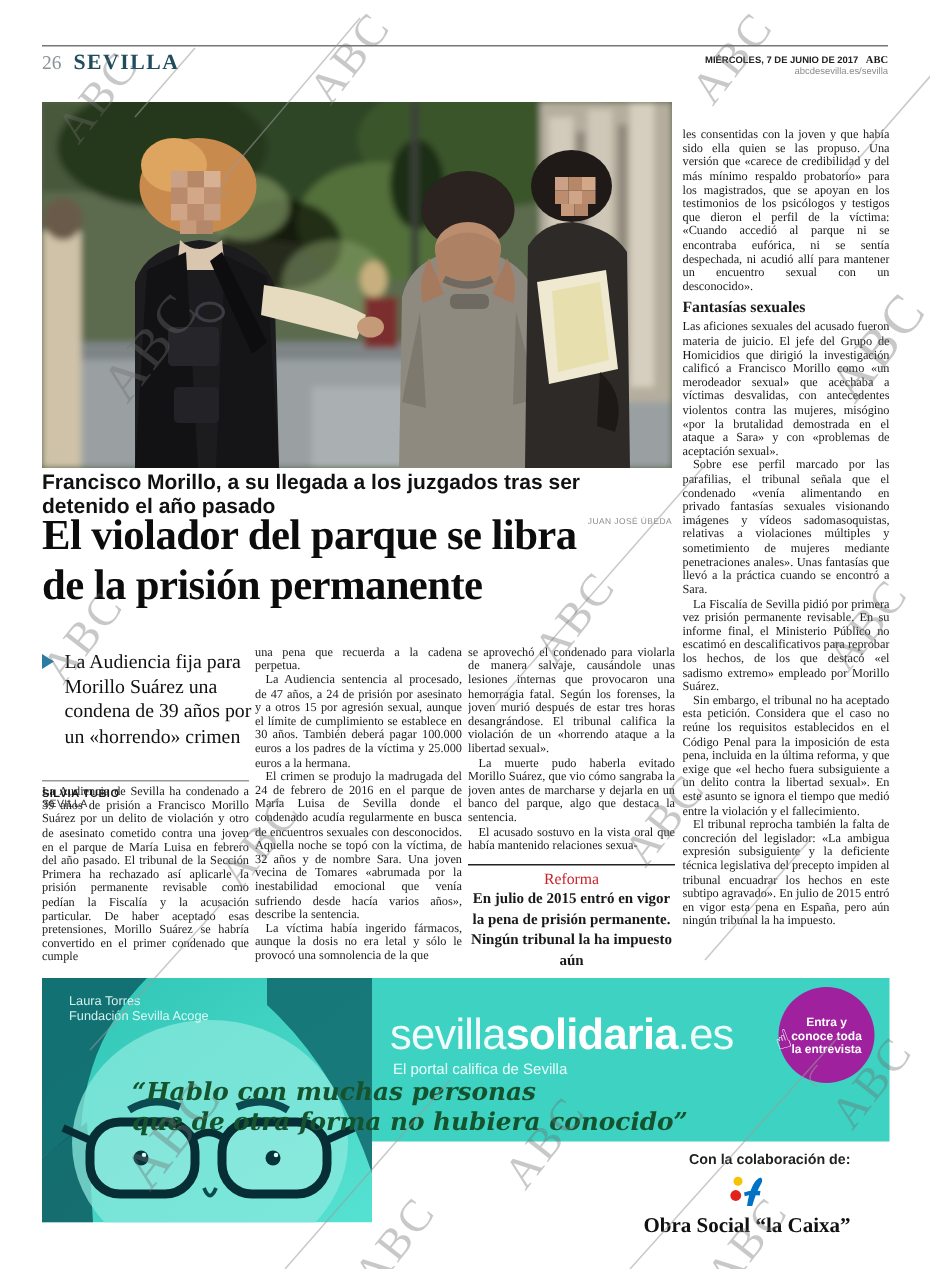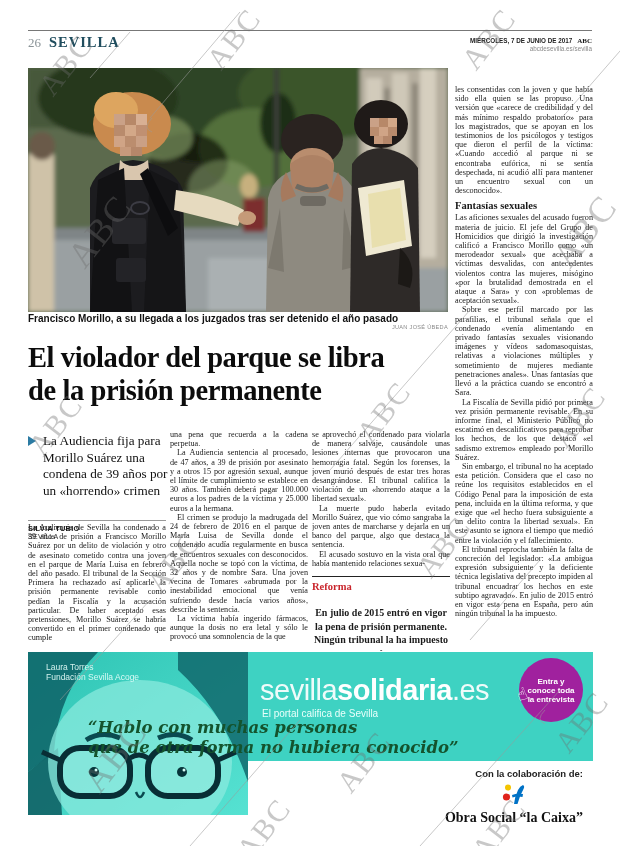--- a/index.html
+++ b/index.html
@@ -14,21 +14,21 @@
   #hdr .left { position:absolute; left:0; top:2px; }
   #hdr .pagenum { font-family:"Liberation Serif",serif; font-size:13px; color:#8a9397; margin-right:8px; }
   #hdr .section { font-family:"Liberation Serif",serif; font-size:14.5px; letter-spacing:1px; color:#204d5e; font-weight:bold; }
   #hdr .right { position:absolute; right:0; top:3px; text-align:right; line-height:7px; }
   #hdr .dateline { font-family:"Liberation Sans",sans-serif; font-size:6.3px; font-weight:bold; color:#222; }
   #hdr .brand { font-family:"Liberation Serif",serif; font-size:7px; font-weight:bold; margin-left:5px; }
   #hdr .site { font-family:"Liberation Sans",sans-serif; font-size:6.3px; color:#8a8a8a; }
   
   #photo { position:absolute; left:28px; top:68px; width:420px; height:244px; overflow:hidden; background:#55624a; }
   #caption-row { position:absolute; left:28px; top:313px; width:420px; }
-  #caption { float:left; font-family:"Liberation Sans",sans-serif; font-size:10px; font-weight:bold; color:#111; }
+  #caption { float:left; font-family:"Liberation Sans",sans-serif; font-size:14px; font-weight:bold; color:#111; }
   #credit { float:right; font-family:"Liberation Sans",sans-serif; font-size:5.6px; color:#8a8a8a; letter-spacing:.3px; }
   
   #headline { position:absolute; left:28px; top:341px; width:430px; font-weight:bold; font-size:28.5px; line-height:33px; letter-spacing:-0.4px; color:#0c0c0c; }
   #headline span { display:block; }
   
   #standfirst { position:absolute; left:28px; top:433px; width:140px; padding-left:15px; font-size:13.2px; line-height:16.5px; color:#111; }
   #standfirst .arrow { position:absolute; left:0; top:3px; width:0; height:0; border-left:8px solid #2c7ba3; border-top:5px solid transparent; border-bottom:5px solid transparent; }
   
   #byline { position:absolute; left:28px; top:520px; width:138px; border-top:1px solid #999; padding-top:3px; font-family:"Liberation Sans",sans-serif; }
   #byline .name { font-size:7.4px; font-weight:bold; letter-spacing:.3px; }
@@ -37,35 +37,35 @@
   .bodycol { position:absolute; width:138px; overflow:hidden; }
   .bodycol p { font-size:8.2px; line-height:9.2px; text-align:justify; hyphens:auto; }
   .bodycol p.ind { text-indent:7px; }
   #col1 { left:28px;  top:523px; height:128px; }
   #col2 { left:170px; top:430px; height:221px; }
   #col3 { left:312px; top:430px; height:221px; }
   #col4 { left:455px; top:85px;  height:562px; }
   .subhead { font-size:10.5px; font-weight:bold; margin:5px 0 2px; }
   
   #reforma { margin-top:8px; border-top:1.5px solid #222; padding-top:4px; }
-  #reforma .rtitle { color:#c9242b; font-weight:bold; font-size:10.5px; margin-bottom:14px; }
+  #reforma .rtitle { color:#c9242b; font-weight:normal; font-size:10.5px; margin-bottom:1px;text-align:center; }
   #reforma .rtext { font-weight:bold; font-size:10px; line-height:13.5px; text-align:center; }
   
   #ad { position:absolute; left:28px; top:652px; width:565px; height:163px; background:#fff; }
   #ad-teal { position:absolute; left:0; top:0; right:0; height:109px; background:#3ed2c2; }
   #ad-photo { position:absolute; left:0; top:0; width:220px; height:163px; }
   #ad-brand { position:absolute; left:232px; top:22px; font-family:"Liberation Sans",sans-serif; color:#ffffff; font-size:29px; letter-spacing:-0.5px; }
   #ad-brand .w1 { font-weight:normal; opacity:.92; }
   #ad-brand .w2 { font-weight:bold; }
   #ad-brand .w3 { font-weight:normal; opacity:.92; }
   #ad-tagline { position:absolute; left:234px; top:56px; font-family:"Liberation Sans",sans-serif; color:#e9fffb; font-size:10px; }
   #ad-badge { position:absolute; right:10px; top:6px; width:64px; height:64px; border-radius:50%; background:#a0219e; color:#fff; font-family:"Liberation Sans",sans-serif; font-size:8px; line-height:9px; font-weight:bold; text-align:center; display:flex; align-items:center; justify-content:center; padding:6px; }
   #ad-hand { position:absolute; right:66px; top:32px; color:#ffffff; font-family:"DejaVu Sans",sans-serif; font-size:17px; transform:rotate(-20deg); text-shadow:0 0 2px rgba(0,0,0,.15); }
   #ad-quote { position:absolute; left:60px; top:66px; width:480px; font-style:italic; font-weight:bold; color:#14532d; font-size:16.5px; line-height:20px; font-family:"DejaVu Serif",serif; }
-  #ad-collab { position:absolute; right:10px; top:116px; text-align:right; }
+  #ad-collab { position:absolute; right:26px; top:116px; text-align:right; }
   #ad-collab .lbl { font-family:"Liberation Sans",sans-serif; font-size:9.5px; font-weight:bold; color:#222; margin-bottom:4px; }
   #ad-collab .brandrow { display:flex; align-items:center; justify-content:center; gap:5px;flex-direction:column; }
   #ad-collab .caixa { font-family:"Liberation Serif",serif; font-size:14px; font-weight:bold; color:#111; }
   
   #wm-layer { position:absolute; inset:0; pointer-events:none; z-index:50; }
   .wm { position:absolute; font-family:"Liberation Serif",serif; color:rgba(110,110,110,.38); font-size:30px; letter-spacing:2px; transform:rotate(-52deg); }
   .wm.big { font-size:36px; }
   #wm-lines { position:absolute; inset:0; }
 </style>
 </head>
@@ -211,21 +211,21 @@
     <div class="name">SILVIA TUBIO</div>
     <div class="place">SEVILLA</div>
   </div>
 
   <div id="col1" class="bodycol">
     <p>La Audiencia de Sevilla ha condenado a 39 años de prisión a Francisco Morillo Suárez por un delito de violación y otro de asesinato cometido contra una joven en el parque de María Luisa en febrero del año pasado. El tribunal de la Sección Primera ha rechazado así aplicarle la prisión permanente revisable como pedían la Fiscalía y la acusación particular. De haber aceptado esas pretensiones, Morillo Suárez se habría convertido en el primer condenado que cumple</p>
   </div>
 
   <div id="col2" class="bodycol">
     <p>una pena que recuerda a la cadena perpetua.</p>
-    <p class="ind">La Audiencia sentencia al procesado, de 47 años, a 39 de prisión por asesinato y a otros 15 por agresión sexual, aunque el límite de cumplimiento se establece en 30 años. También deberá pagar 100.000 euros a los padres de la víctima y 25.000 euros a la hermana.</p>
+    <p class="ind">La Audiencia sentencia al procesado, de 47 años, a 24 de prisión por asesinato y a otros 15 por agresión sexual, aunque el límite de cumplimiento se establece en 30 años. También deberá pagar 100.000 euros a los padres de la víctima y 25.000 euros a la hermana.</p>
     <p class="ind">El crimen se produjo la madrugada del 24 de febrero de 2016 en el parque de María Luisa de Sevilla donde el condenado acudía regularmente en busca de encuentros sexuales con desconocidos. Aquella noche se topó con la víctima, de 32 años y de nombre Sara. Una joven vecina de Tomares «abrumada por la inestabilidad emocional que venía sufriendo desde hacía varios años», describe la sentencia.</p>
     <p class="ind">La víctima había ingerido fármacos, aunque la dosis no era letal y sólo le provocó una somnolencia de la que</p>
   </div>
 
   <div id="col3" class="bodycol">
     <p>se aprovechó el condenado para violarla de manera salvaje, causándole unas lesiones internas que provocaron una hemorragia fatal. Según los forenses, la joven murió después de estar tres horas desangrándose. El tribunal califica la violación de un «horrendo ataque a la libertad sexual».</p>
     <p class="ind">La muerte pudo haberla evitado Morillo Suárez, que vio cómo sangraba la joven antes de marcharse y dejarla en un banco del parque, algo que destaca la sentencia.</p>
     <p class="ind">El acusado sostuvo en la vista oral que había mantenido relaciones sexua-</p>
     <div id="reforma">
       <div class="rtitle">Reforma</div>

